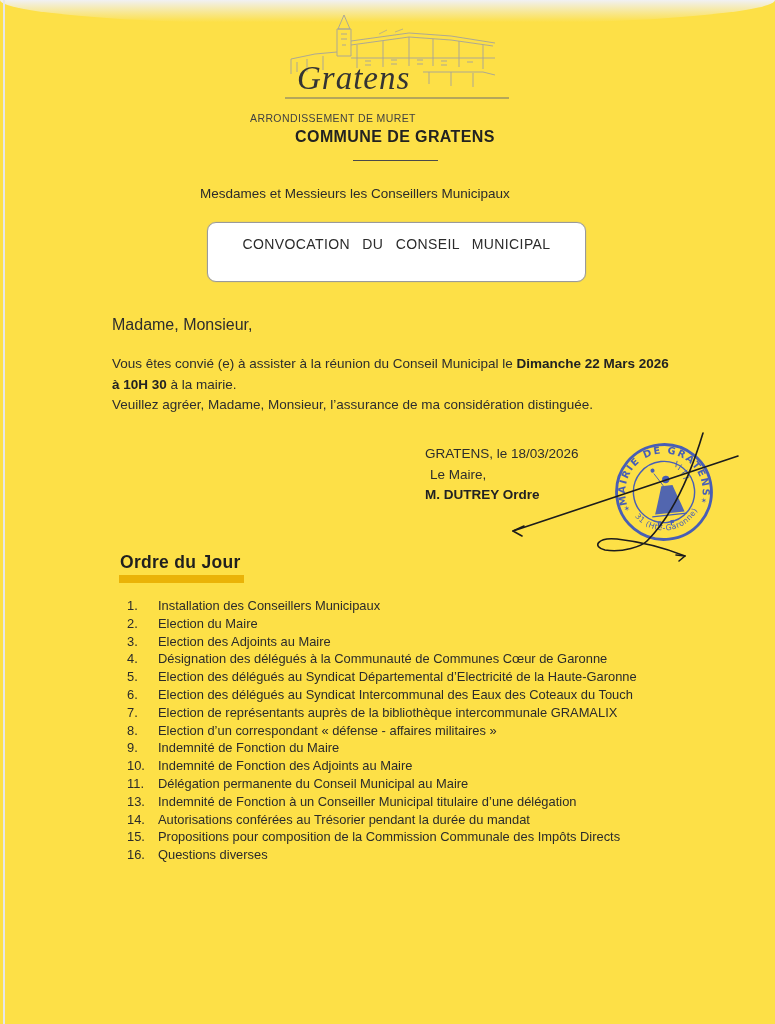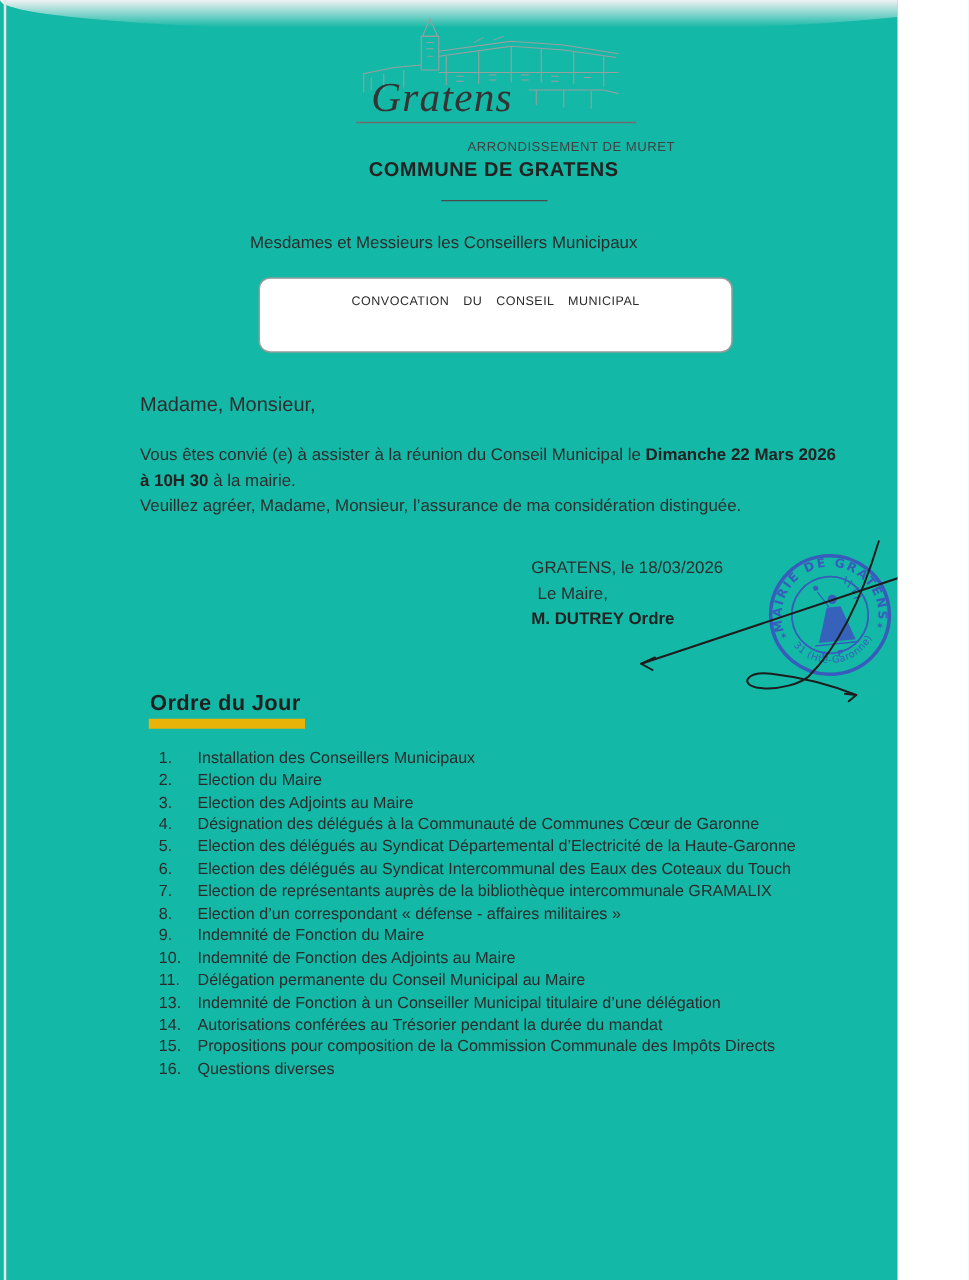--- a/index.html
+++ b/index.html
@@ -1,45 +1,45 @@
 <!DOCTYPE html>
 <html lang="fr"><head>
 <meta charset="utf-8">
 <style>
   html,body{margin:0;padding:0;background:#fff;}
   #page{
     position:relative;
-    width:718px;height:1024px;
-    background:#14b8a6;
+    width:775px;height:1024px;
+    background:#fde047;
     overflow:hidden;
     font-family:"Liberation Sans","DejaVu Sans",sans-serif;
     color:#2d2d2d;
   }
   
   .scan-top{position:absolute;left:0;top:0;width:775px;height:26px;
     background:linear-gradient(180deg,#f1f1f3 0%,rgba(255,255,255,0) 85%);
     border-radius:0 0 50% 50%/0 0 100% 100%;}
   .scan-left{position:absolute;left:3px;top:0;bottom:0;width:2px;background:#e6e6e9;}
 
   .village{position:absolute;left:283px;top:12px;width:228px;height:88px;}
 
   .arrondissement{position:absolute;left:250px;top:112px;width:290px;
-    text-align:right;font-size:10.5px;letter-spacing:.4px;color:#414141;}
+    text-align:left;font-size:10.5px;letter-spacing:.4px;color:#414141;}
   .commune{position:absolute;left:250px;top:128px;width:290px;
     text-align:center;font-size:16px;font-weight:bold;letter-spacing:.4px;color:#222;}
   .header-rule{position:absolute;left:353px;top:160px;width:85px;height:0;
     border-top:1.6px solid #4a4a4a;}
 
   .addressees{position:absolute;left:200px;top:186px;width:390px;text-align:left;
     font-size:13.5px;color:#2b2b2b;}
 
   .convocation-box{position:absolute;left:207px;top:222px;width:377px;height:58px;
     border:1px solid #9a9a9a;border-radius:9px;background:#fff;
     box-shadow:0 0 0 .5px rgba(160,160,160,.25);}
-  .convocation-title{margin-top:13px;text-align:center;font-size:10px;color:#2b2b2b;
+  .convocation-title{margin-top:13px;text-align:center;font-size:14px;color:#2b2b2b;
     word-spacing:8px;letter-spacing:.4px;white-space:nowrap;}
 
   .salutation{position:absolute;left:112px;top:316px;font-size:16px;}
   .letter-body{position:absolute;left:112px;top:354px;width:560px;font-size:13.5px;}
   .letter-body .bline{white-space:nowrap;line-height:20.5px;}
   .b{font-weight:bold;color:#222;}
 
   .sign-block{position:absolute;left:425px;top:444px;font-size:13.5px;line-height:20.5px;}
   .sign-block .role{padding-left:5px;}
   .sign-block .name{font-weight:bold;color:#222;}

